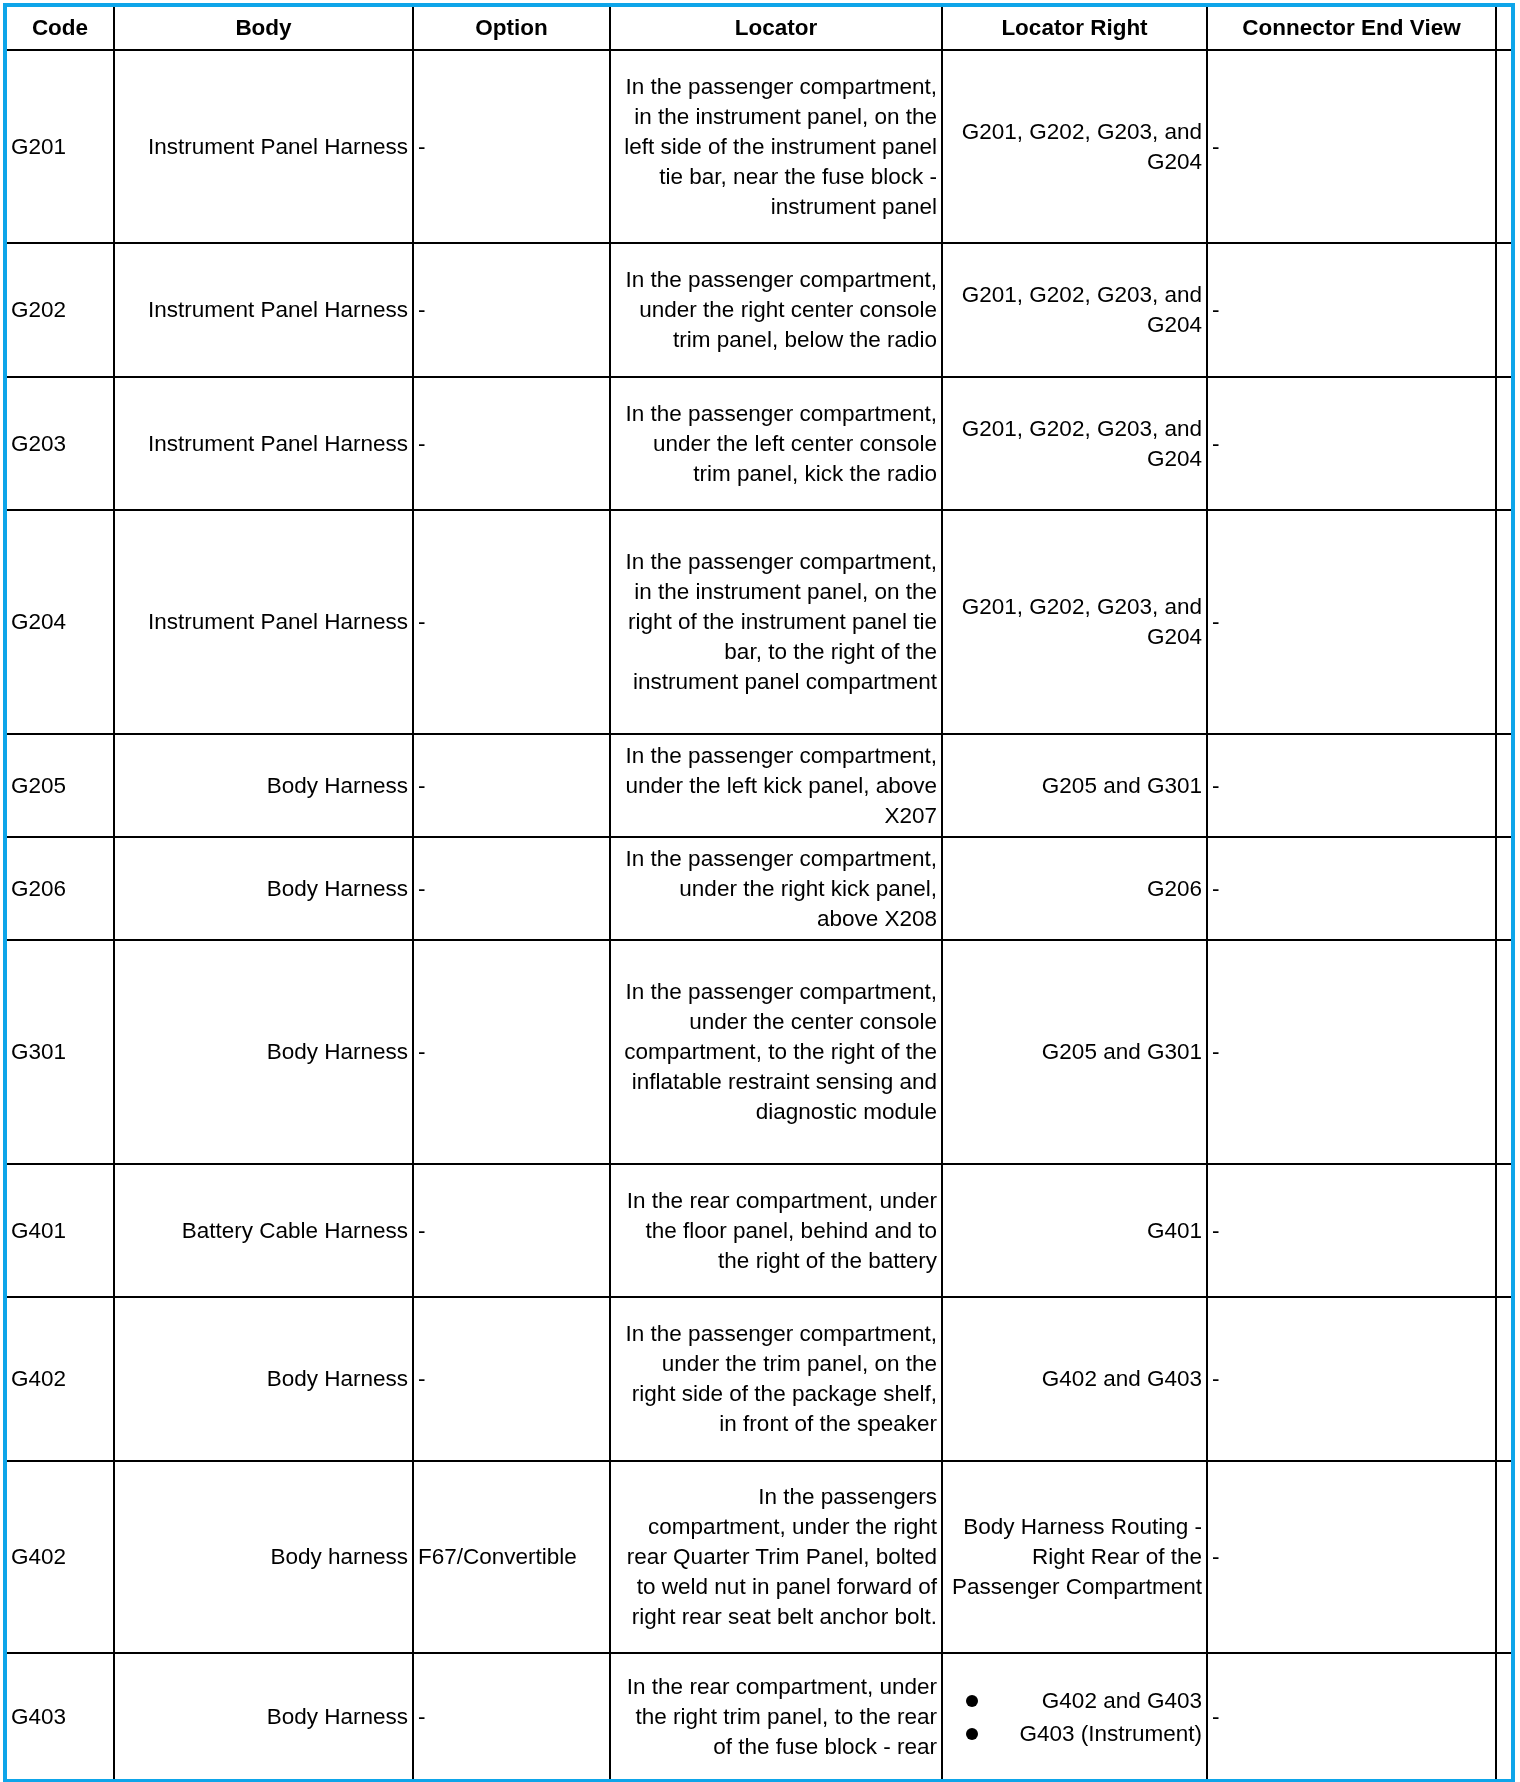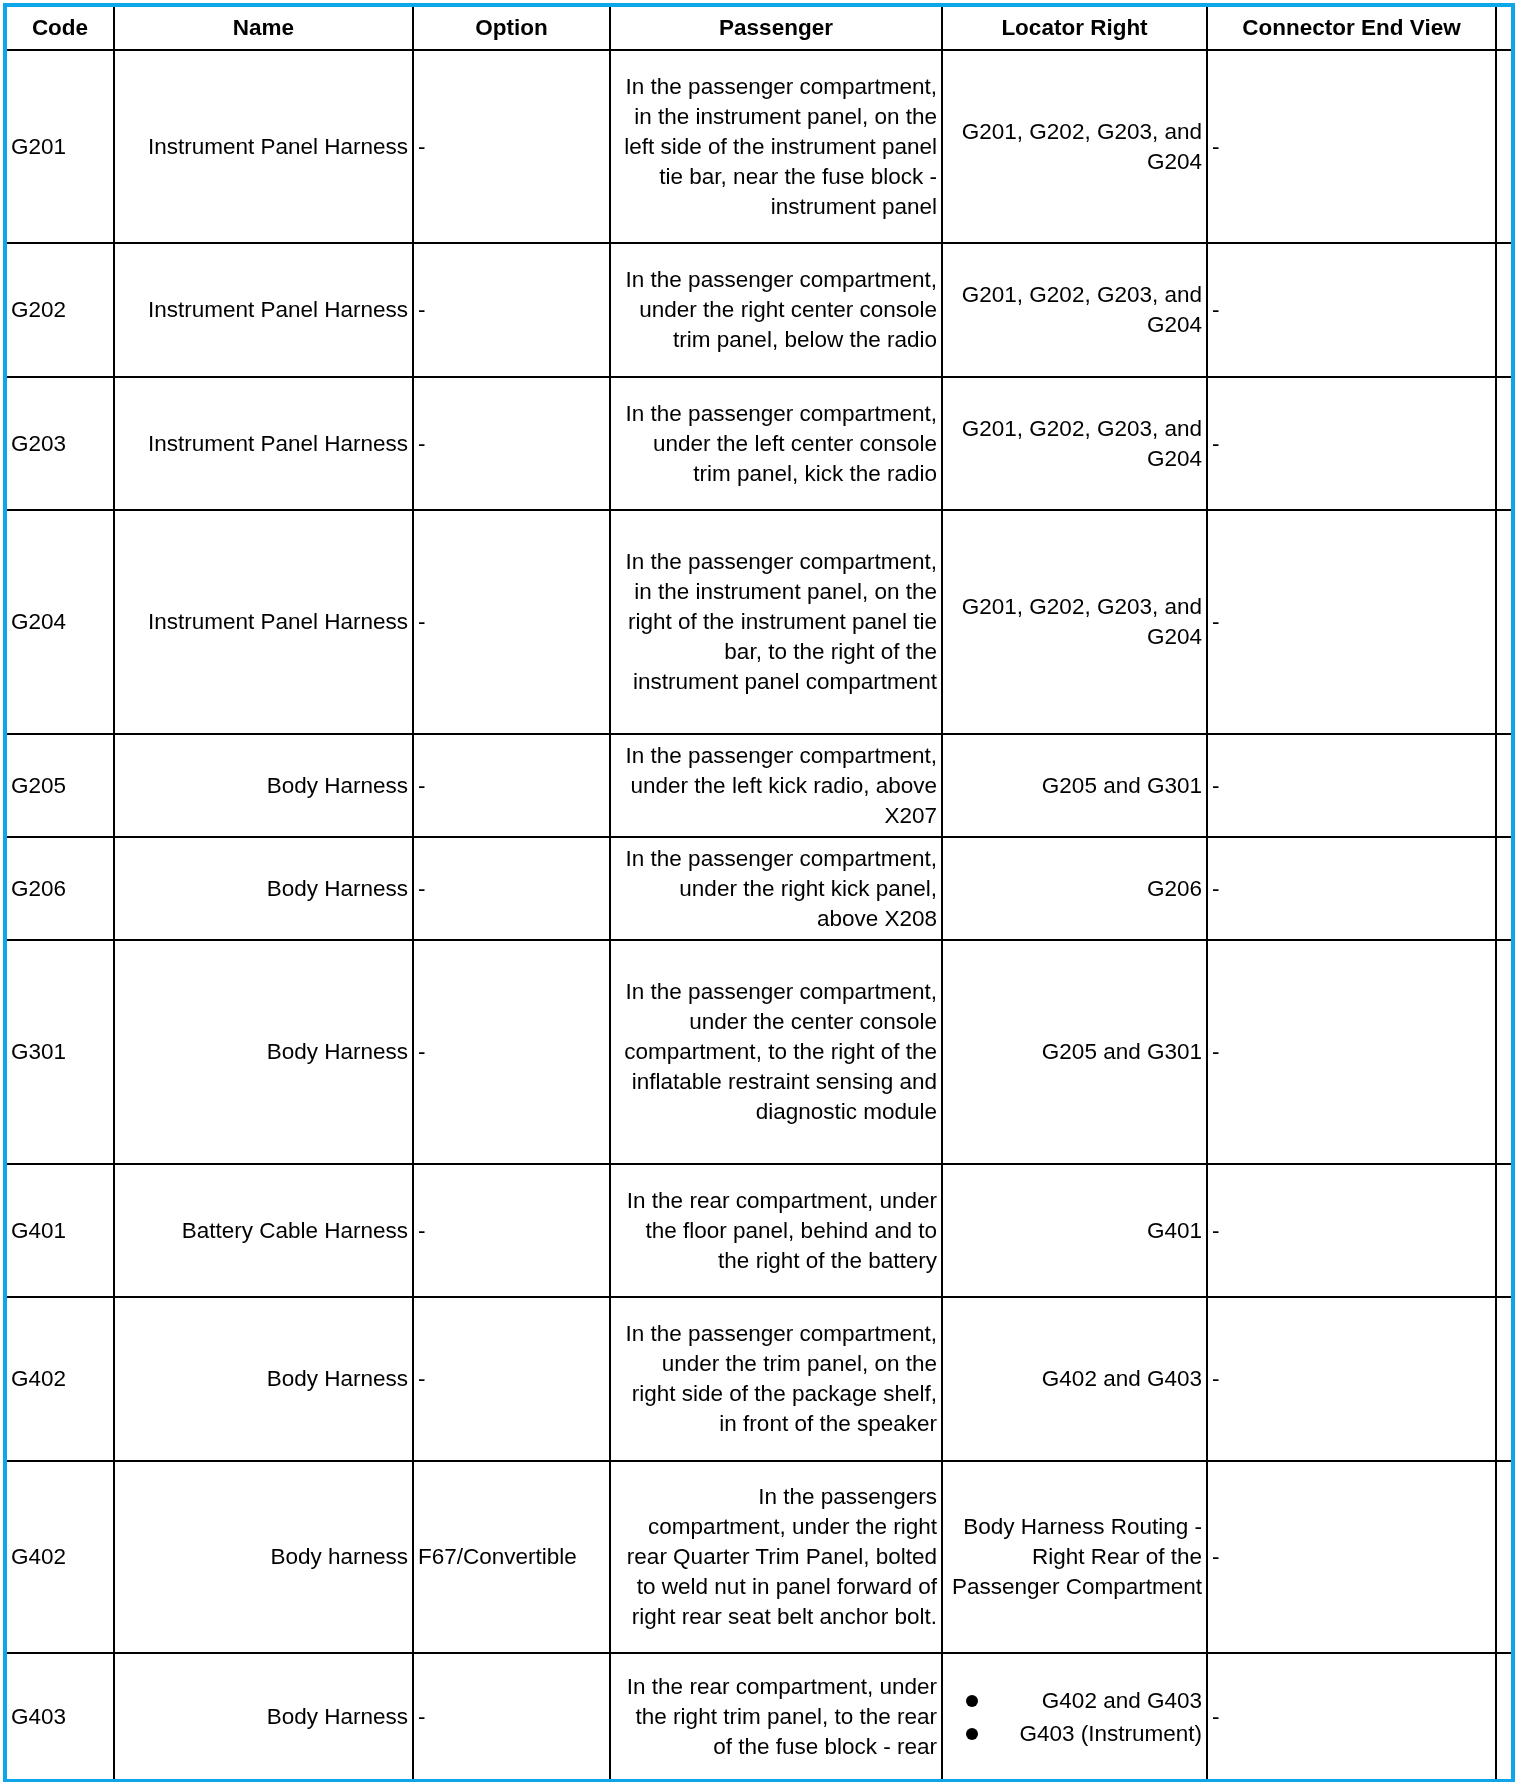--- a/index.html
+++ b/index.html
@@ -46,23 +46,23 @@
     <col style="width:299px">
     <col style="width:197px">
     <col style="width:332px">
     <col style="width:265px">
     <col style="width:289px">
     <col style="width:17px">
   </colgroup>
   <thead>
     <tr>
       <th>Code</th>
-      <th>Name</th>
+      <th>Body</th>
       <th>Option</th>
-      <th>Passenger</th>
+      <th>Locator</th>
       <th>Locator Right</th>
       <th>Connector End View</th>
       <th class="spacer"></th>
     </tr>
   </thead>
   <tbody>
     <tr style="height:193px">
       <td class="c">G201</td>
       <td class="l">Instrument Panel Harness</td>
       <td class="c">-</td>
@@ -95,21 +95,21 @@
       <td class="c">-</td>
       <td class="l">In the passenger compartment, in the instrument panel, on the right of the instrument panel tie bar, to the right of the instrument panel compartment</td>
       <td class="l">G201, G202, G203, and G204</td>
       <td class="c">-</td>
       <td class="spacer"></td>
     </tr>
     <tr style="height:103px">
       <td class="c">G205</td>
       <td class="l">Body Harness</td>
       <td class="c">-</td>
-      <td class="l">In the passenger compartment, under the left kick radio, above X207</td>
+      <td class="l">In the passenger compartment, under the left kick panel, above X207</td>
       <td class="l">G205 and G301</td>
       <td class="c">-</td>
       <td class="spacer"></td>
     </tr>
     <tr style="height:103px">
       <td class="c">G206</td>
       <td class="l">Body Harness</td>
       <td class="c">-</td>
       <td class="l">In the passenger compartment, under the right kick panel, above X208</td>
       <td class="l">G206</td>

